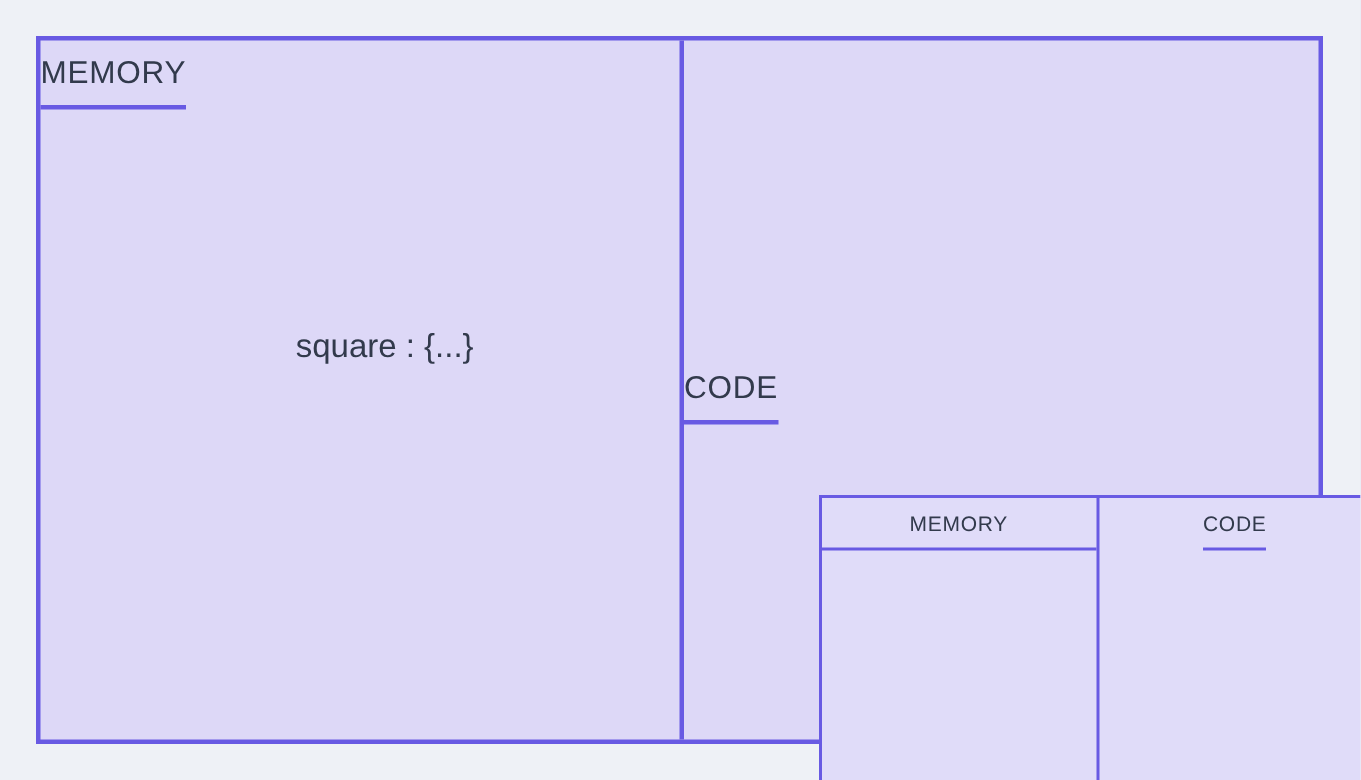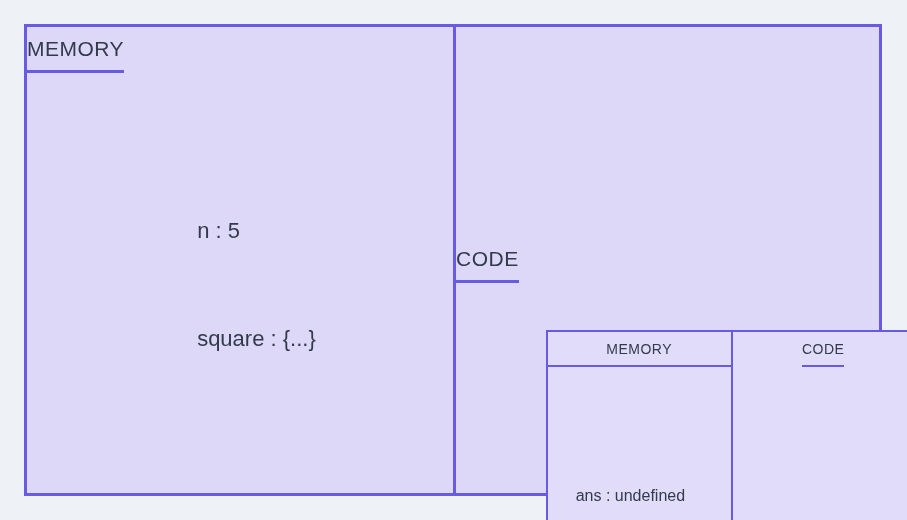--- a/index.html
+++ b/index.html
@@ -85,37 +85,35 @@
 <body>
 
 <div class="stage">
 
   <div class="ec-outer">
 
     <div class="col col-memory">
       <div class="hdr">MEMORY</div>
       <div class="bodycell">
         <div class="mem-entries">
-          <div>n : 5</div>
           <div>square : {...}</div>
           
         </div>
       </div>
     </div>
 
     <div class="col col-code">
       <div class="hdr">CODE</div>
       <div class="bodycell">
 
         <div class="ec-nested">
           <div class="col col-memory">
             <div class="hdr">MEMORY</div>
             <div class="bodycell">
               <div class="nested-entries">
-                <div>ans : undefined</div>
               </div>
             </div>
           </div>
           <div class="col col-code">
             <div class="hdr">CODE</div>
             <div class="bodycell"></div>
           </div>
         </div>
 
       </div>

